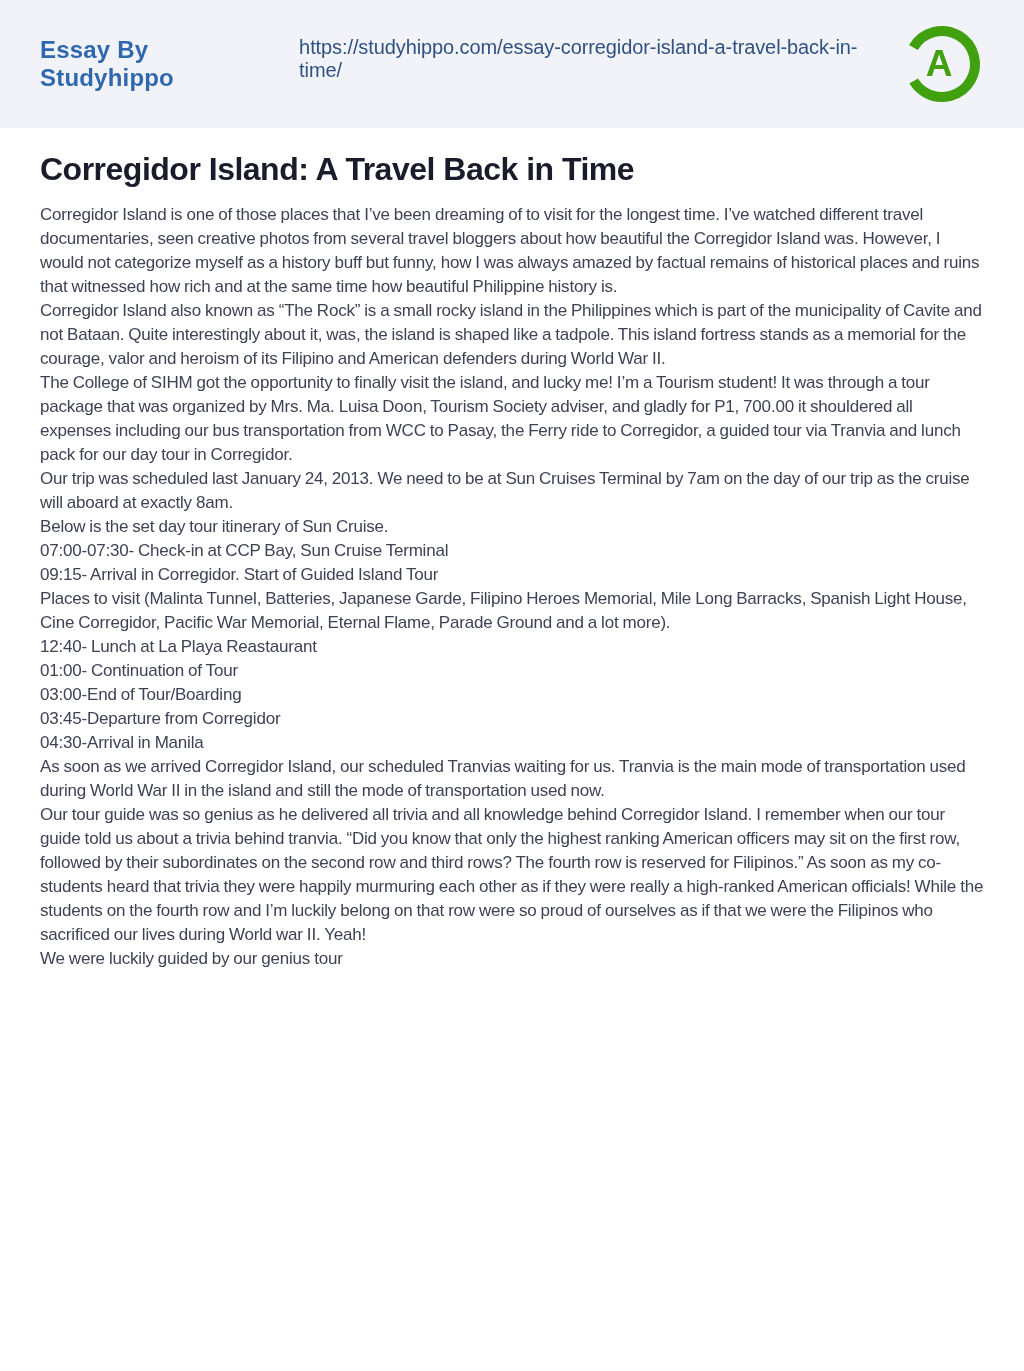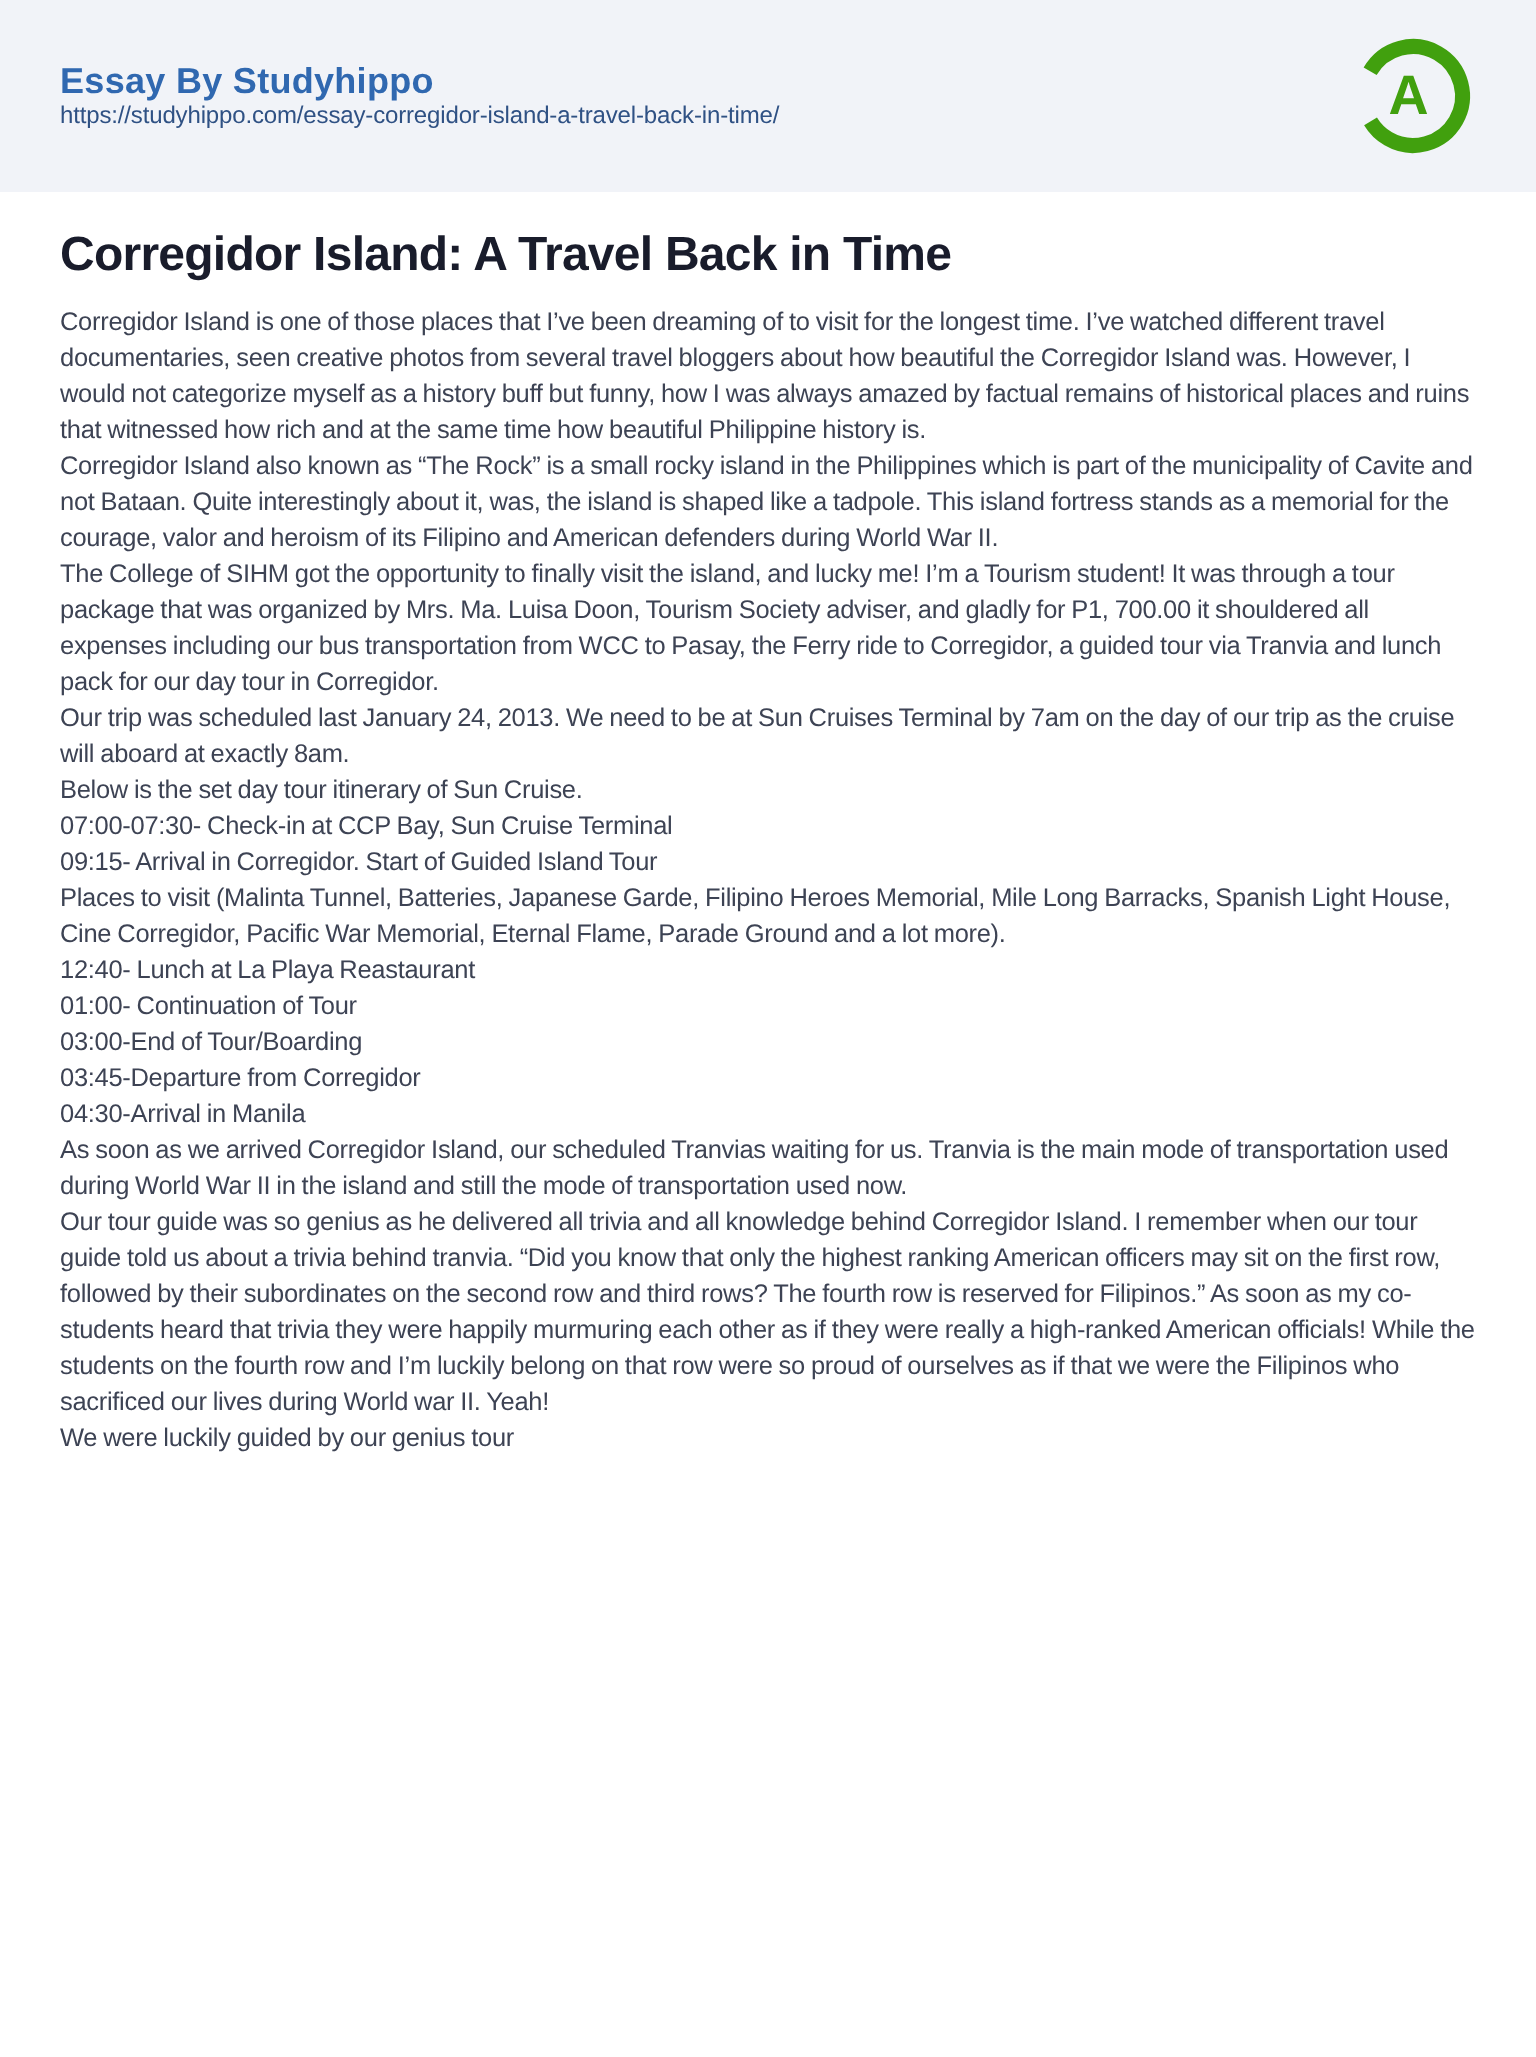--- a/index.html
+++ b/index.html
@@ -15,30 +15,30 @@
     position: relative;
   }
   .site-header {
     background: #f1f3f8;
     height: 128px;
     padding: 0 40px;
     display: flex;
     align-items: center;
     justify-content: space-between;
   }
-  .site-header-text { display: flex; flex-direction: column; }
+  .site-header-text { display: flex; gap: 10px; }
   .site-label {
     color: #3068b0;
     font-size: 24px;
     font-weight: bold;
     letter-spacing: 0.2px;
   }
   .site-url {
     color: #2f5184;
-    font-size: 16px;
+    font-size: 20px;
     text-decoration: none;
     letter-spacing: -0.1px;
   }
   .logo-box {
     width: 84px;
     height: 92px;
     display: flex;
     align-items: center;
     justify-content: center;
     flex: 0 0 auto;

